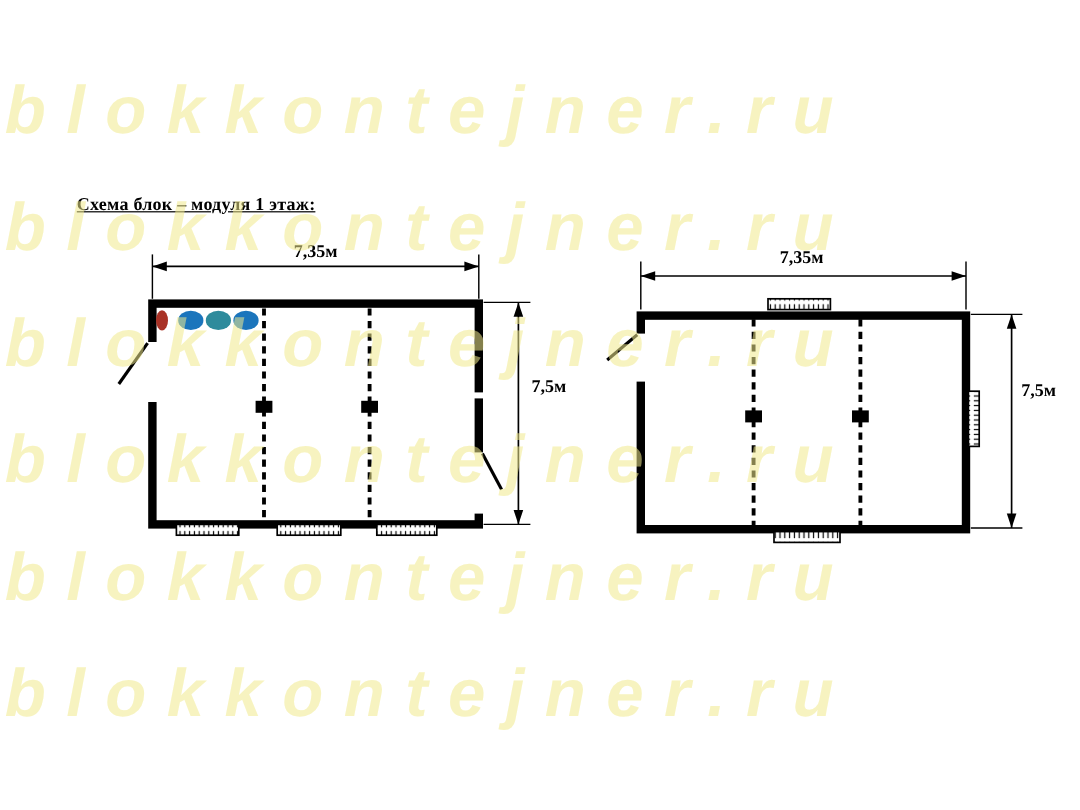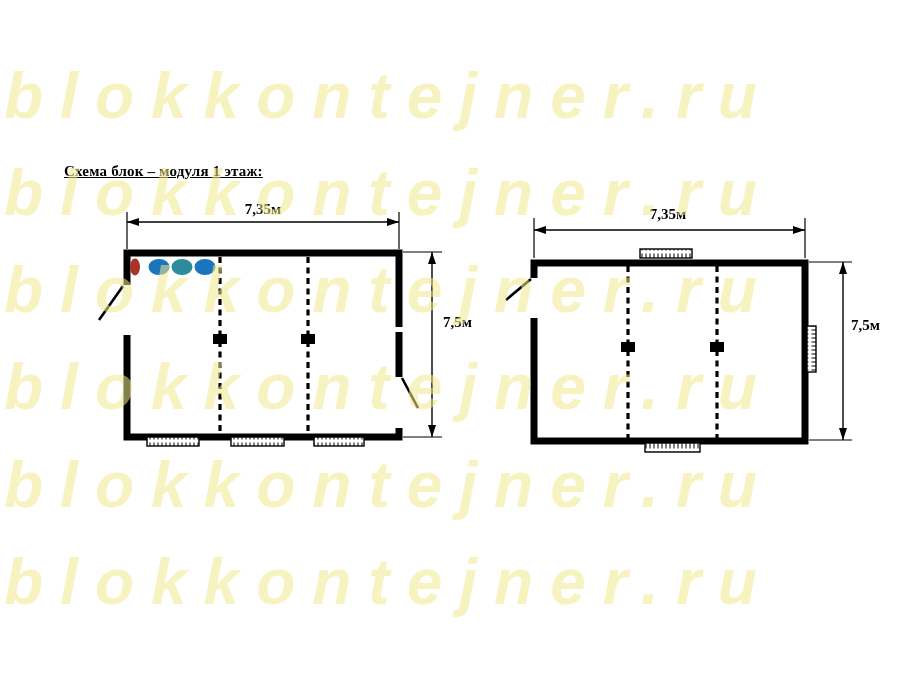--- a/index.html
+++ b/index.html
@@ -24,21 +24,21 @@
   }
   #floor1-title{left:64px;top:163px;}
   #floor2-title{left:472px;top:170px;}
   .wm{
     position:absolute;
     left:4px;
     z-index:5;
     font-family:"Liberation Sans", sans-serif;
     font-weight:bold;
     font-style:italic;
-    font-size:64px;
+    font-size:56px;
     line-height:1;
     letter-spacing:17px;
     white-space:nowrap;
     color:rgba(240,233,140,0.55);
     pointer-events:none;
   }
   .dim-label{
     font-family:"Liberation Serif", serif;
     font-weight:bold;
     font-size:15px;

